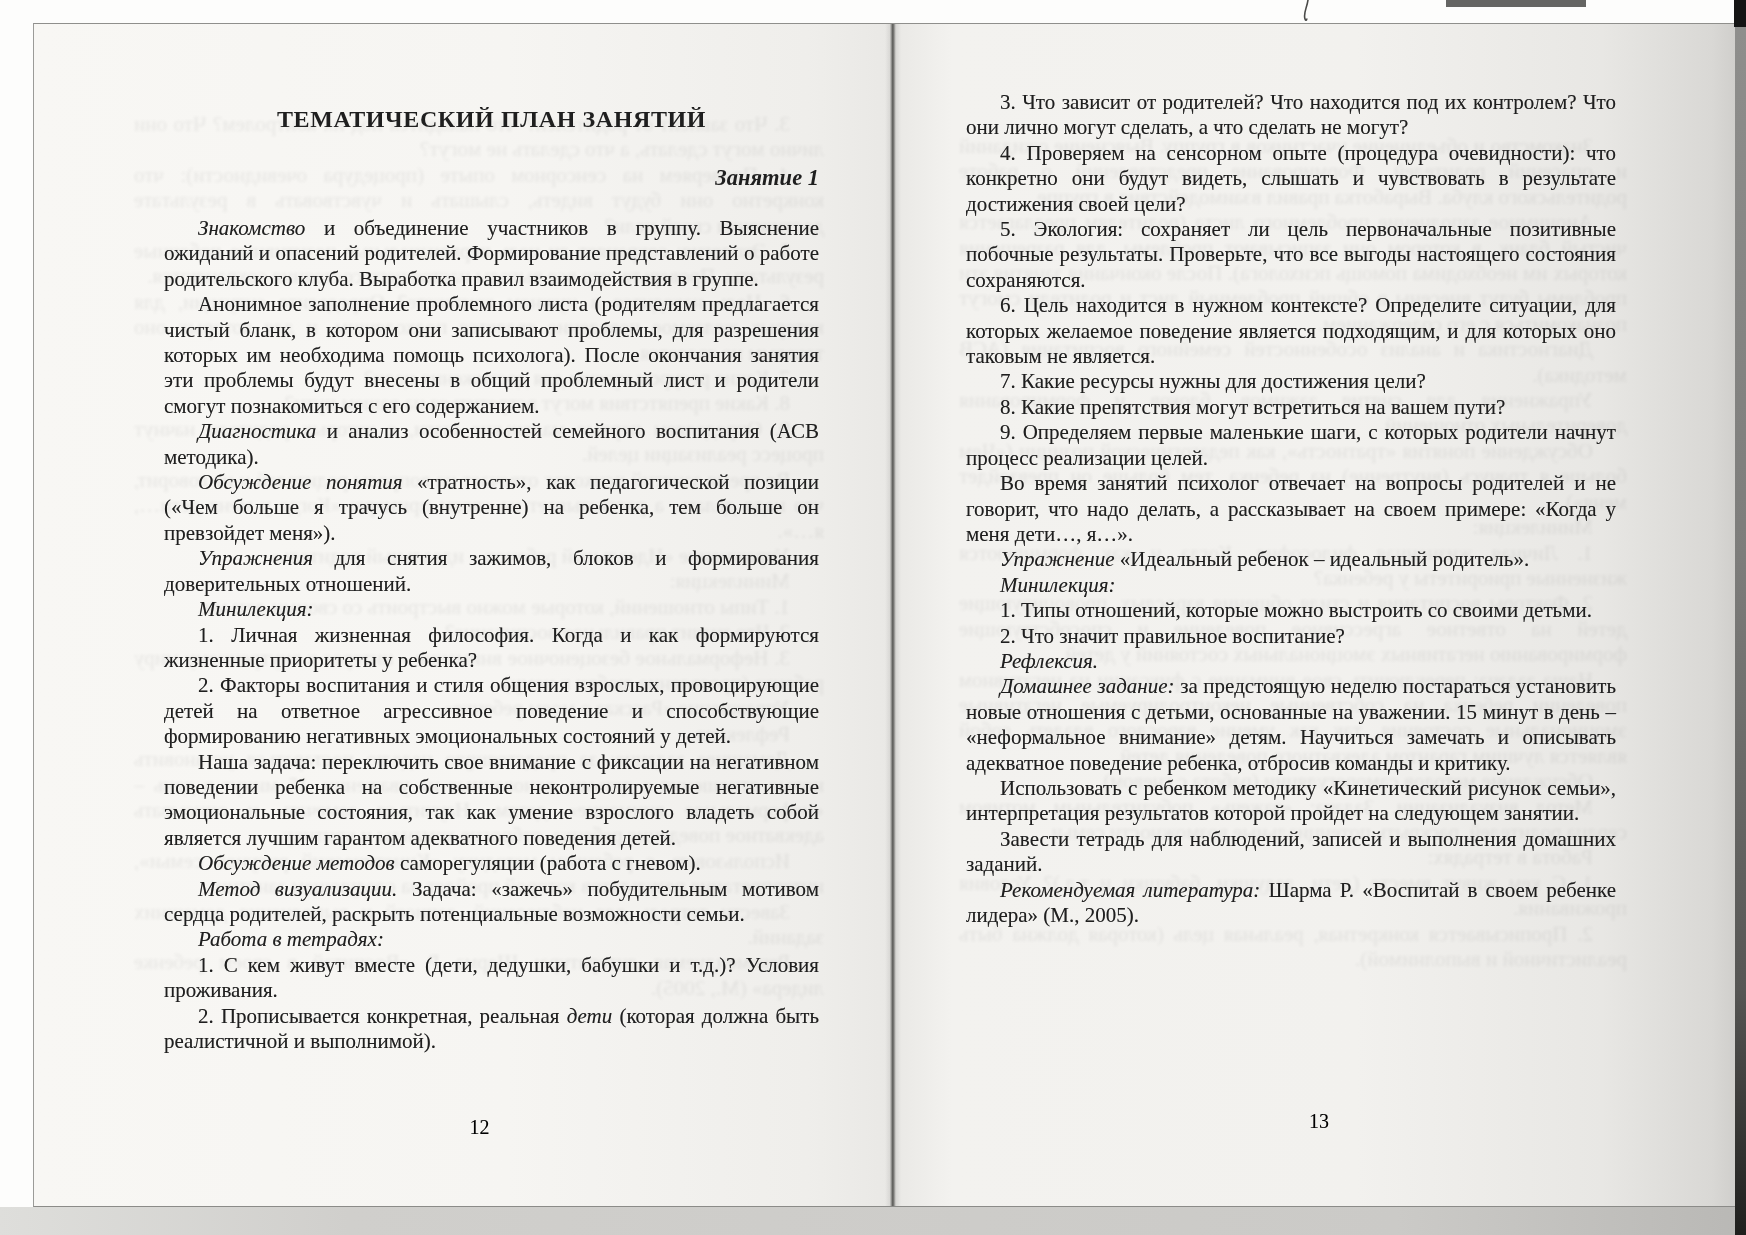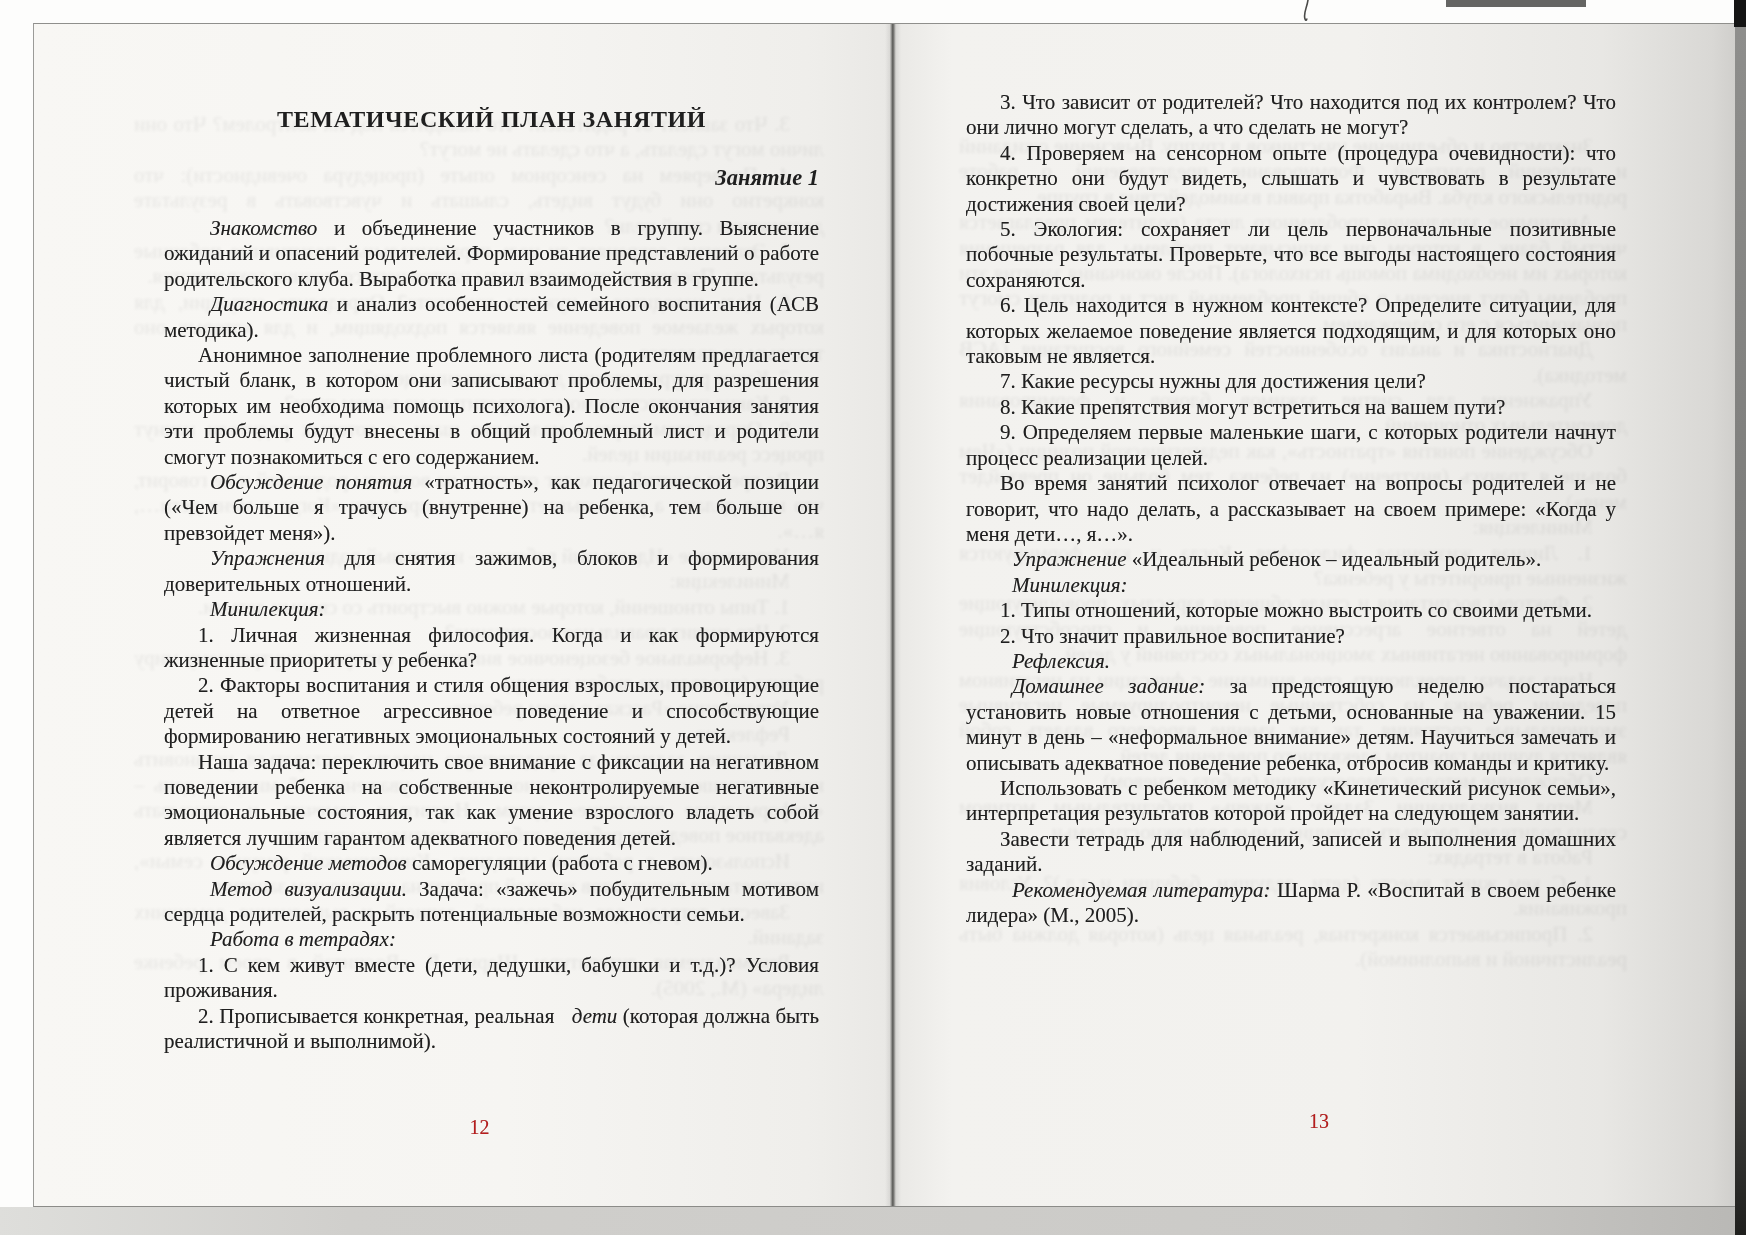--- a/index.html
+++ b/index.html
@@ -51,23 +51,23 @@
     text-align:center;letter-spacing:.6px;
   }
   h2.subtitle{
     margin:0 0 24px 0;font-size:22.5px;line-height:28px;font-weight:bold;font-style:italic;
     text-align:right;
   }
   .para{
     margin:0;font-size:21px;line-height:25.4px;text-align:justify;text-indent:34px;
     text-shadow:0 0 .6px rgba(0,0,0,.35);
   }
-  .para em{font-style:italic;margin-left:12px;}
+  .para em{font-style:italic;}
   .pagenum{
-    position:absolute;z-index:3;font-size:20px;color:#b91c1c;text-align:center;
+    position:absolute;z-index:3;font-size:20px;color:#000000;text-align:center;
     text-shadow:0 0 .6px rgba(0,0,0,.3);
   }
   .pn-left{left:118px;width:655px;top:1092px;}
   .pn-right{left:960px;width:650px;top:1086px;}
   
   .ghost{
     position:absolute;z-index:2;pointer-events:none;overflow:hidden;
     opacity:.085;filter:blur(1.6px);transform:scaleX(-1);color:#3c3c3c;
   }
   .ghost .para{text-shadow:none;}
@@ -122,22 +122,22 @@
         <p class="para">Работа в тетрадях:</p>
         <p class="para">1. С кем живут вместе (дети, дедушки, бабушки и т.д.)? Условия проживания.</p>
         <p class="para">2. Прописывается конкретная, реальная цель (которая должна быть реалистичной и выполнимой).</p>
       </div>
 
     <div class="col col-left">
       <h1 class="title">ТЕМАТИЧЕСКИЙ ПЛАН ЗАНЯТИЙ</h1>
       <h2 class="subtitle">Занятие 1</h2>
       <div>
           <p class="para"><em>Знакомство</em><span> и объединение участников в группу. Выяснение ожиданий и опасений родителей. Формирование представлений о работе родительского клуба. Выработка правил взаимодействия в группе.</span></p>
+          <p class="para"><span>Анонимное заполнение проблемного листа (родителям предлагается чистый бланк, в котором они записывают проблемы, для разрешения которых им необходима помощь психолога). После окончания занятия эти проблемы будут внесены в общий проблемный лист и родители смогут познакомиться с его содержанием.</span></p>
           <p class="para"><em>Диагностика</em><span> и анализ особенностей семейного воспитания (АСВ методика).</span></p>
-          <p class="para"><span>Анонимное заполнение проблемного листа (родителям предлагается чистый бланк, в котором они записывают проблемы, для разрешения которых им необходима помощь психолога). После окончания занятия эти проблемы будут внесены в общий проблемный лист и родители смогут познакомиться с его содержанием.</span></p>
           <p class="para"><em>Обсуждение понятия</em><span> «тратность», как педагогической позиции («Чем больше я трачусь (внутренне) на ребенка, тем больше он превзойдет меня»).</span></p>
           <p class="para"><em>Упражнения</em><span> для снятия зажимов, блоков и формирования доверительных отношений.</span></p>
           <p class="para"><em>Минилекция:</em></p>
           <p class="para"><span>1. Личная жизненная философия. Когда и как формируются жизненные приоритеты у ребенка?</span></p>
           <p class="para"><span>2. Факторы воспитания и стиля общения взрослых, провоцирующие детей на ответное агрессивное поведение и способствующие формированию негативных эмоциональных состояний у детей.</span></p>
           <p class="para"><span>Наша задача: переключить свое внимание с фиксации на негативном поведении ребенка на собственные неконтролируемые негативные эмоциональные состояния, так как умение взрослого владеть собой является лучшим гарантом адекватного поведения детей.</span></p>
           <p class="para"><em>Обсуждение методов</em><span> саморегуляции (работа с гневом).</span></p>
           <p class="para"><em>Метод визуализации.</em><span> Задача: «зажечь» побудительным мотивом сердца родителей, раскрыть потенциальные возможности семьи.</span></p>
           <p class="para"><em>Работа в тетрадях:</em></p>
           <p class="para"><span>1. С кем живут вместе (дети, дедушки, бабушки и т.д.)? Условия проживания.</span></p>

